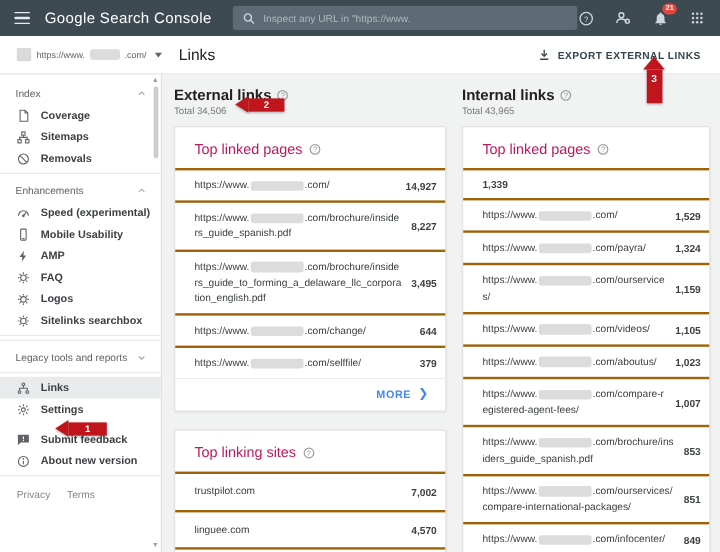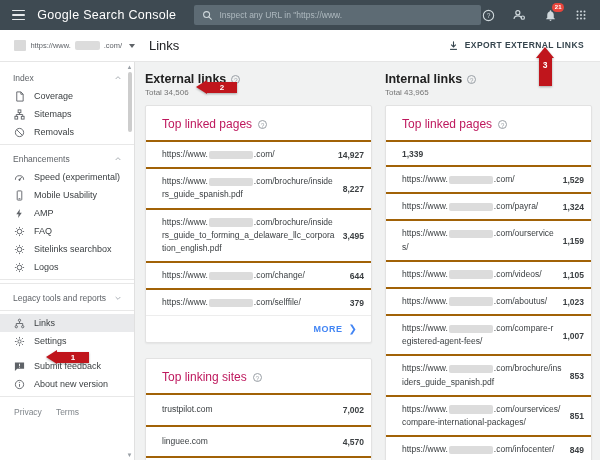--- a/index.html
+++ b/index.html
@@ -28,33 +28,33 @@
   .subheader { position:absolute; top:30px; left:0; right:0; height:32px; background:#fff;
                border-bottom:1px solid #e6e6e6; display:flex; align-items:center; z-index:4; }
   .property { width:135px; display:flex; align-items:center; gap:4px; padding-left:14px; cursor:pointer; }
   .favicon-blur { width:13px; height:11px; background:#dadada; border-radius:1px; }
   .prop-text { font-size:7.5px; color:#5f6368; white-space:nowrap; }
   .blur { display:inline-block; background:#dcdcdc; border-radius:2px; vertical-align:middle; }
   .prop-blur { width:26px; height:9px; }
   .caret { width:0; height:0; border-left:3.5px solid transparent; border-right:3.5px solid transparent;
            border-top:4px solid #5f6368; margin-left:3px; }
   .page-title { font-size:13px; color:#202124; margin-left:14px; }
-  .export-btn { margin-left:auto; margin-right:10px; display:flex; gap:6px;
+  .export-btn { margin-left:auto; margin-right:10px; display:flex; align-items:center; gap:6px;
                 cursor:pointer; padding:4px 6px; }
   .export-label { font-size:8.5px; font-weight:bold; color:#36454e; letter-spacing:.4px; }
 
   
   .sidebar { position:absolute; top:62px; left:0; bottom:0; width:135px; background:#fff;
              border-right:1px solid #e0e0e0; padding-top:5px; z-index:3; }
   .nav-section-header { display:flex; align-items:center; justify-content:space-between;
                         padding:6px 12px 4px 13px; cursor:pointer; }
   .nav-section-header .sec-label { font-size:8.5px; color:#5f6368; }
   .nav-item { display:flex; align-items:center; gap:9px; padding:3.5px 8px 3.5px 14px; cursor:pointer; }
   .nav-item.selected { background:#e9eaec; }
-  .nav-item .nav-label { font-size:9px; color:#3c4043; white-space:nowrap; }
+  .nav-item .nav-label { font-size:9px; color:#3c4043; white-space:nowrap;font-weight:bold; }
   .nav-divider { height:1px; background:#e8e8e8; margin:3px 0; }
   .nav-footer-links { display:flex; gap:14px; padding:7px 0 0 14px; }
   .nav-footer-links span { font-size:8.5px; color:#80868b; cursor:pointer; }
   .side-scrollbar { position:absolute; right:1px; top:0; bottom:0; width:7px; }
   .scroll-arrow { position:absolute; left:0; width:7px; height:8px; display:flex; align-items:center;
                   justify-content:center; font-size:6px; color:#9aa0a6; cursor:pointer; }
   .scroll-thumb { position:absolute; left:1.5px; top:10px; width:4px; height:60px;
                   background:#cdcdcd; border-radius:2px; cursor:pointer; }
 
   
@@ -240,28 +240,28 @@
           <circle cx="12" cy="12" r="5"></circle>
           <path d="M12 2v3M12 19v3M2 12h3M19 12h3M4.9 4.9l2.1 2.1M17 17l2.1 2.1M19.1 4.9L17 7M7 17l-2.1 2.1"></path>
         </svg>
       <span class="nav-label">FAQ</span>
     </div>
     <div class="nav-item">
       <svg width="11" height="11" viewBox="0 0 24 24" fill="none" stroke="#5f6368" stroke-width="2">
           <circle cx="12" cy="12" r="5"></circle>
           <path d="M12 2v3M12 19v3M2 12h3M19 12h3M4.9 4.9l2.1 2.1M17 17l2.1 2.1M19.1 4.9L17 7M7 17l-2.1 2.1"></path>
         </svg>
-      <span class="nav-label">Sitelinks searchbox</span>
+      <span class="nav-label">Logos</span>
     </div>
     <div class="nav-item">
       <svg width="11" height="11" viewBox="0 0 24 24" fill="none" stroke="#5f6368" stroke-width="2">
           <circle cx="12" cy="12" r="5"></circle>
           <path d="M12 2v3M12 19v3M2 12h3M19 12h3M4.9 4.9l2.1 2.1M17 17l2.1 2.1M19.1 4.9L17 7M7 17l-2.1 2.1"></path>
         </svg>
-      <span class="nav-label">Logos</span>
+      <span class="nav-label">Sitelinks searchbox</span>
     </div>
 
     <div class="nav-divider"></div>
 
 
     <div class="nav-divider"></div>
 
     <div class="nav-section-header">
       <span class="sec-label">Legacy tools and reports</span>
       <svg width="8" height="8" viewBox="0 0 24 24" fill="none" stroke="#9aa0a6" stroke-width="2.5">

